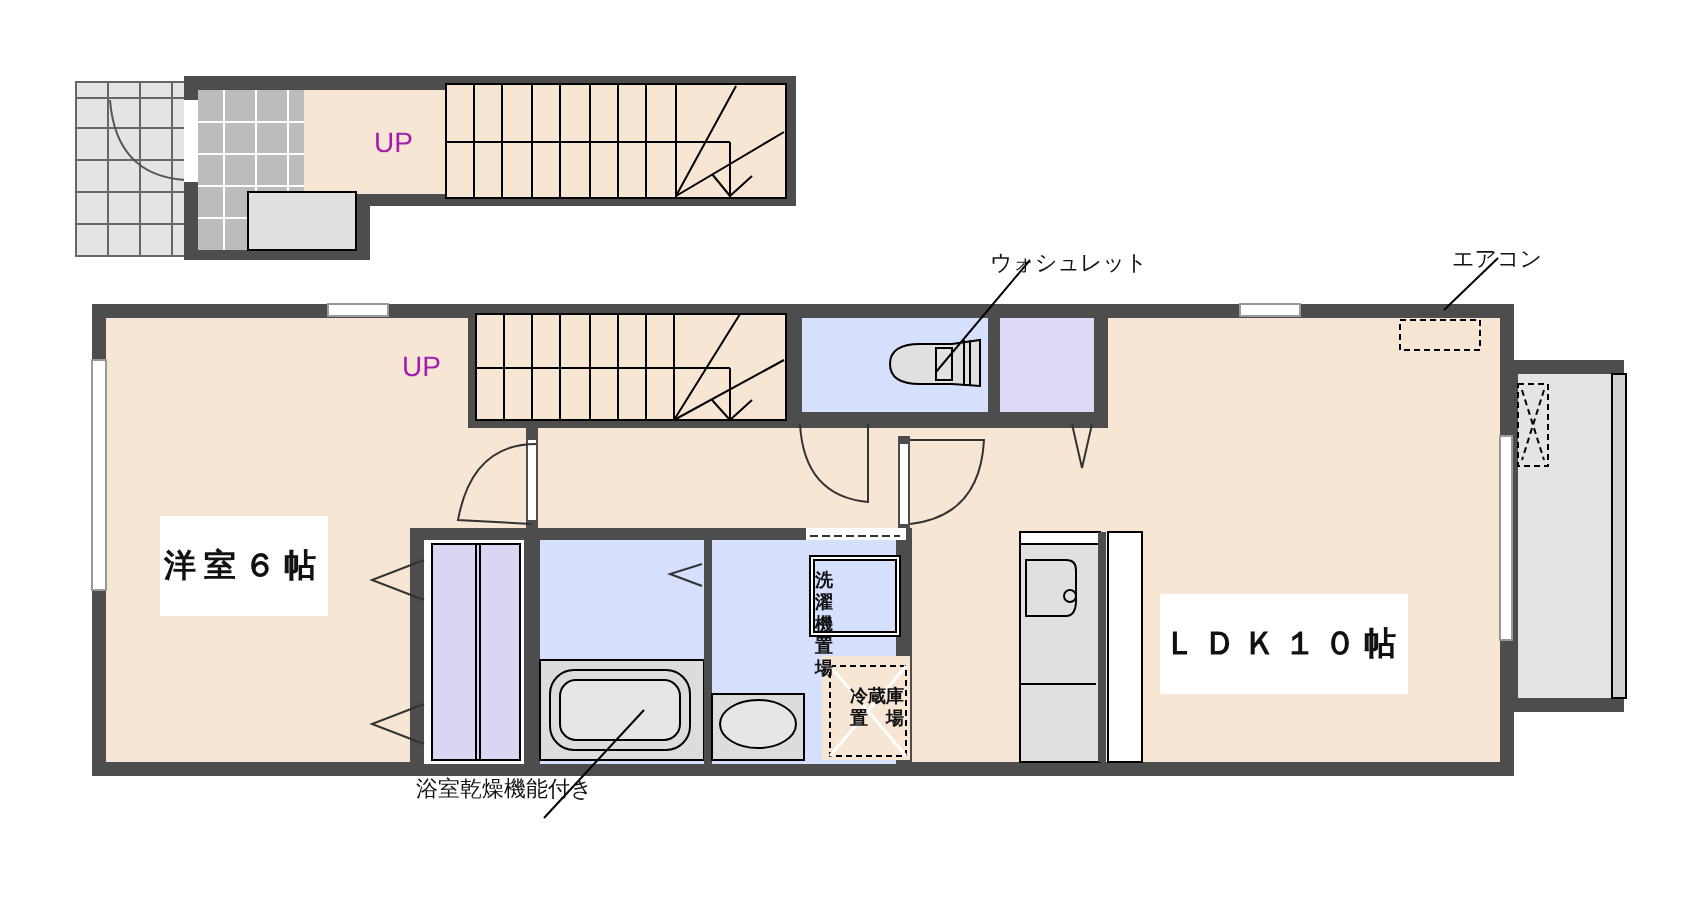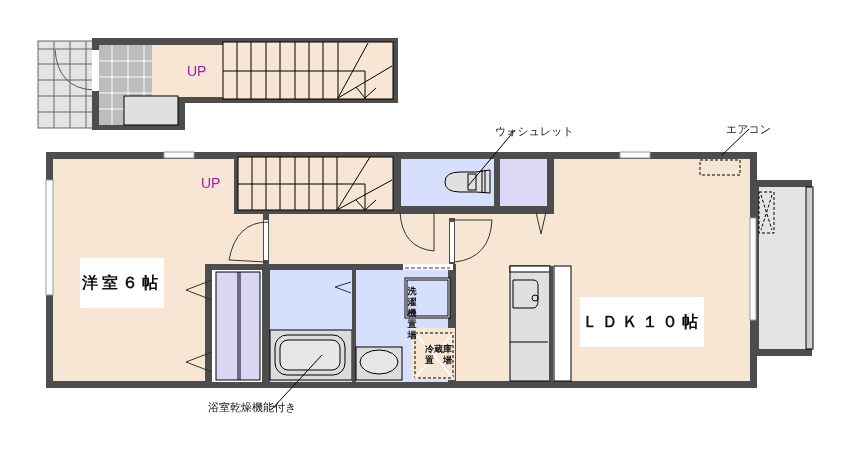--- a/index.html
+++ b/index.html
@@ -178,13 +178,13 @@
   <div>洗濯機</div>
   <div>置　場</div>
 </div>
 <div class="mini" style="left:414px;top:344px;width:38px;text-align:right;">
   <div>冷蔵庫</div>
   <div>置　場</div>
 </div>
 
 <div class="note" style="left:495px;top:126px;">ウォシュレット</div>
 <div class="note" style="left:726px;top:124px;">エアコン</div>
-<div class="note" style="left:208px;top:402px;">浴室乾燥機能付き</div>
+<div class="note" style="left:208px;top:389px;">浴室乾燥機能付き</div>
 
 </body></html>

